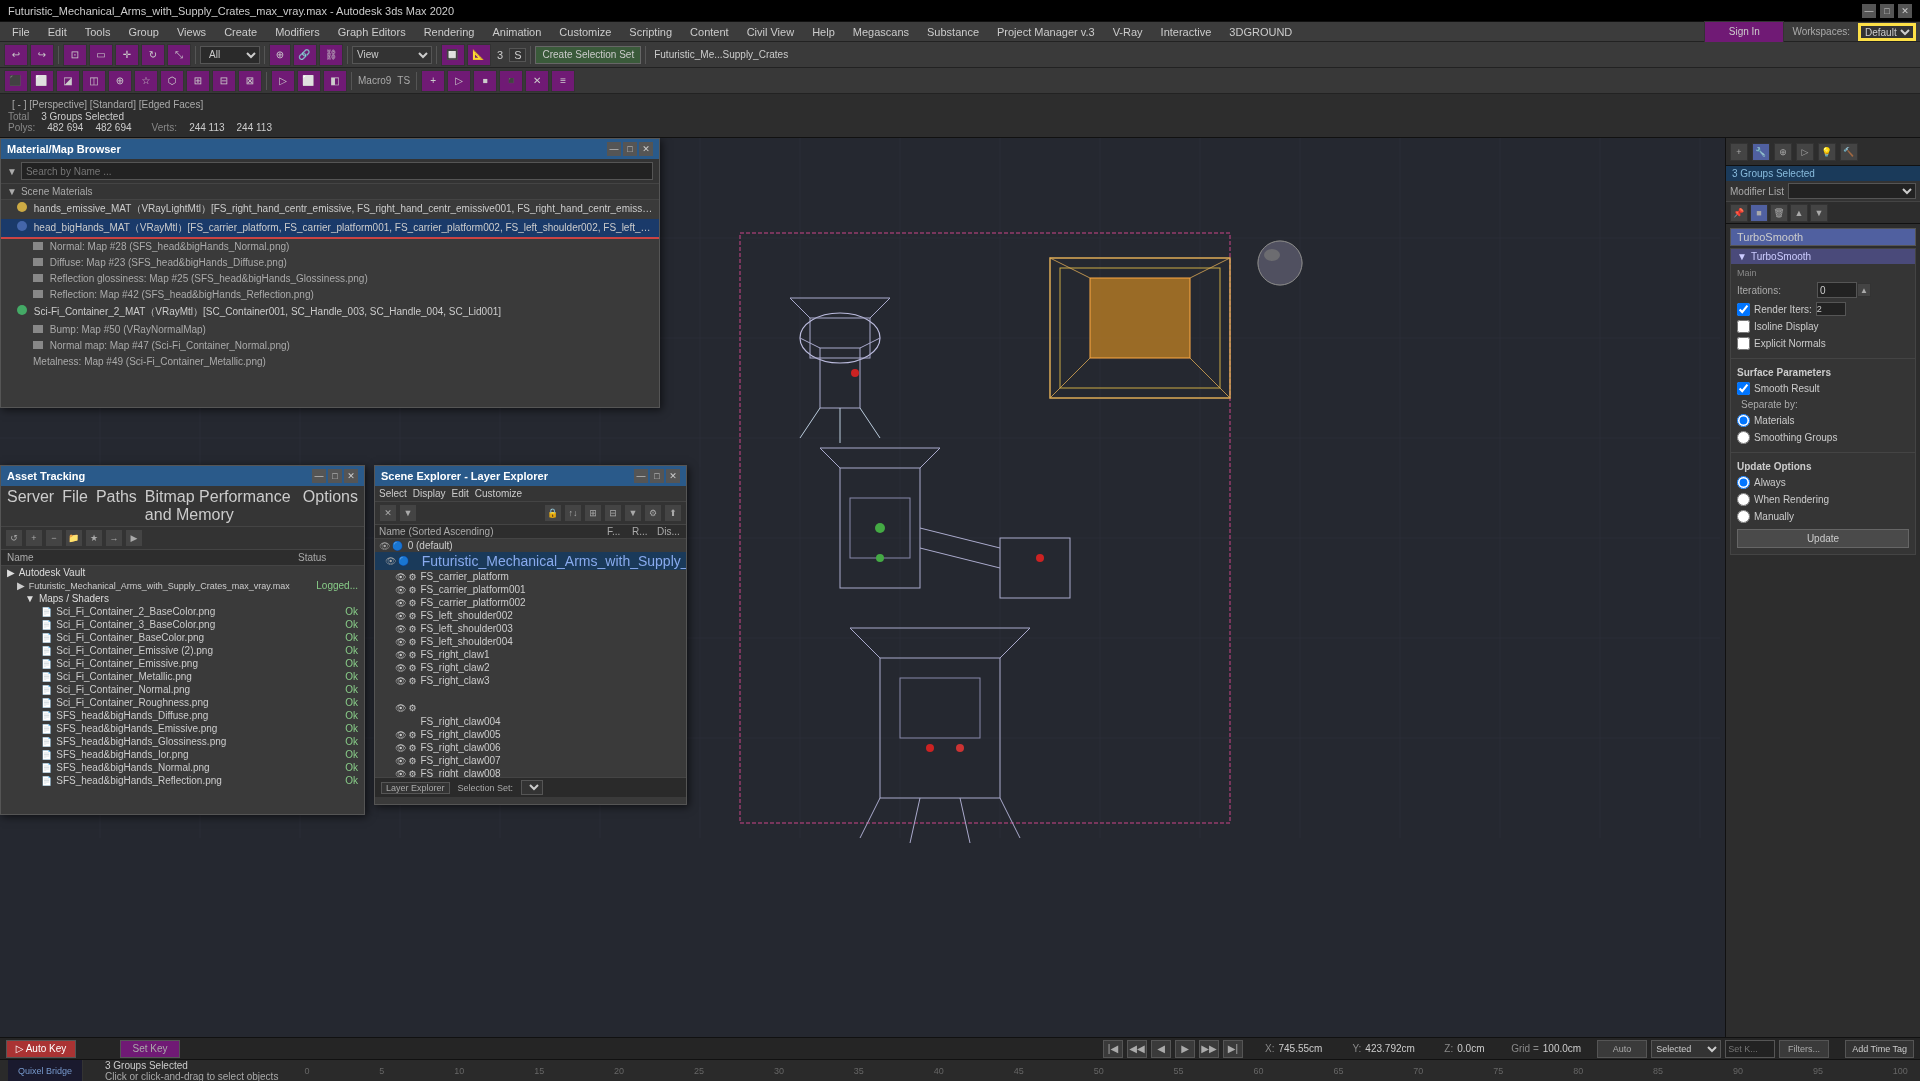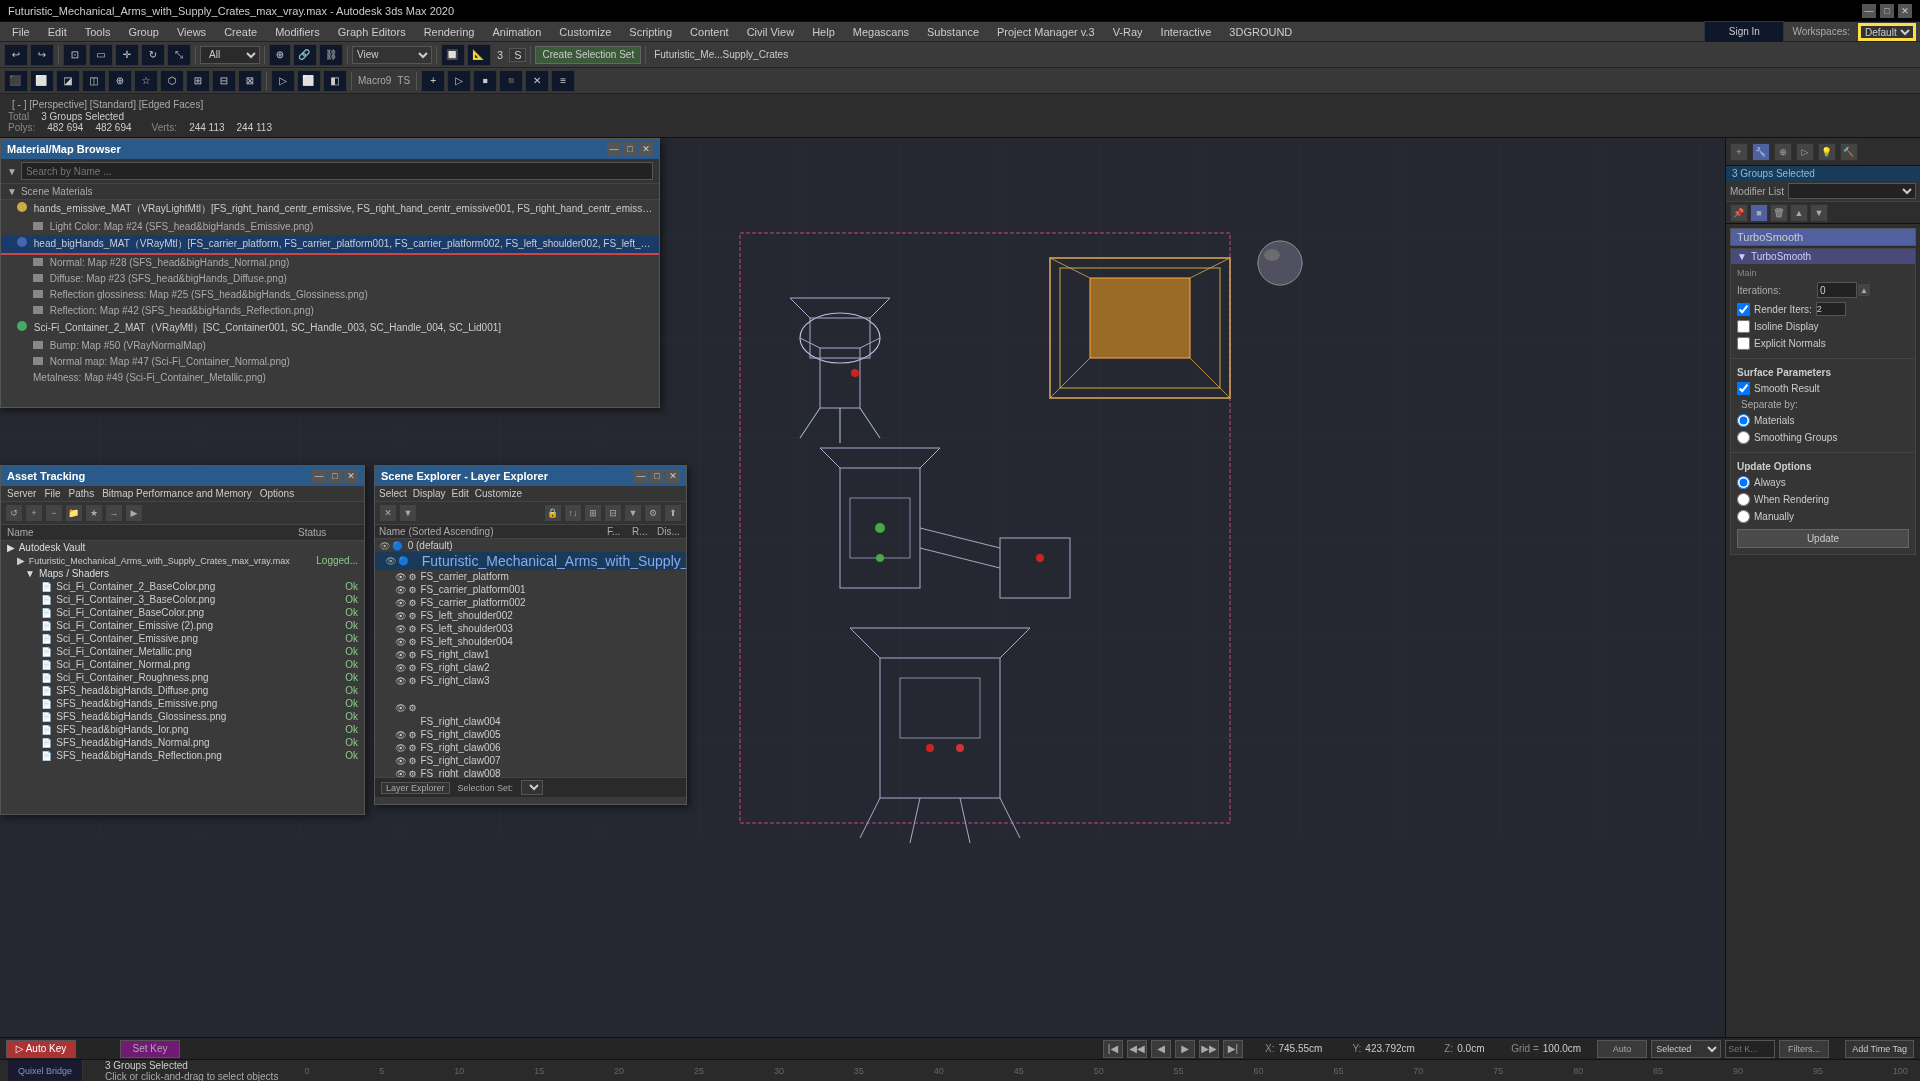--- a/index.html
+++ b/index.html
@@ -71,21 +71,21 @@
       display: flex;
       align-items: center;
       padding: 2px 4px;
       border-bottom: 1px solid #222;
       gap: 2px;
       flex-shrink: 0;
     }
     .tb-btn {
       width: 24px;
       height: 22px;
-      background: #0f172a;
+      background: #701a75;
       border: 1px solid #333;
       color: #ccc;
       font-size: 10px;
       cursor: pointer;
       display: flex;
       align-items: center;
       justify-content: center;
     }
     .tb-sep {
       width: 1px;
@@ -223,21 +223,21 @@
     }
     .at-menu-row {
       display: flex;
       padding: 2px 6px;
       background: #353535;
       border-bottom: 1px solid #444;
       gap: 8px;
     }
     .at-menu-item {
       color: #ccc;
-      font-size: 10px;
+      font-size: 16px;
       cursor: pointer;
     }
     .at-col-header {
       display: flex;
       background: #2d2d2d;
       padding: 2px 6px;
       border-bottom: 1px solid #444;
     }
     .at-col-header span {
       font-size: 10px;
@@ -714,24 +714,20 @@
           <input type="text" class="search-input" placeholder="Search by Name ..." style="">
         </div>
         <div class="section-header">
           <span>▼</span>
           <span>Scene Materials</span>
         </div>
         <div style="overflow-y:auto; height:calc(100% - 65px);">
           <div class="mat-item">
             <span class="color-dot" style="background:#ccaa44;"></span>
             hands_emissive_MAT（VRayLightMtl）[FS_right_hand_centr_emissive, FS_right_hand_centr_emissive001, FS_right_hand_centr_emissive002, FS_right_hand_emiss1,...
-          </div>
-          <div class="mat-item sub">
-            <span class="color-rect" style="background:#888;"></span>
-            Light Color: Map #24 (SFS_head&amp;bigHands_Emissive.png)
           </div>
           <div class="mat-item selected" style="background:#1a3a6a; border-bottom: 2px solid #cc4444;">
             <span class="color-dot" style="background:#4466aa;"></span>
             head_bigHands_MAT（VRayMtl）[FS_carrier_platform, FS_carrier_platform001, FS_carrier_platform002, FS_left_shoulder002, FS_left_shoulder003, FS_left_shoulderr0...
           </div>
           <div class="mat-item sub">
             <span class="color-rect" style="background:#888;"></span>
             Normal: Map #28 (SFS_head&amp;bigHands_Normal.png)
           </div>
           <div class="mat-item sub">

